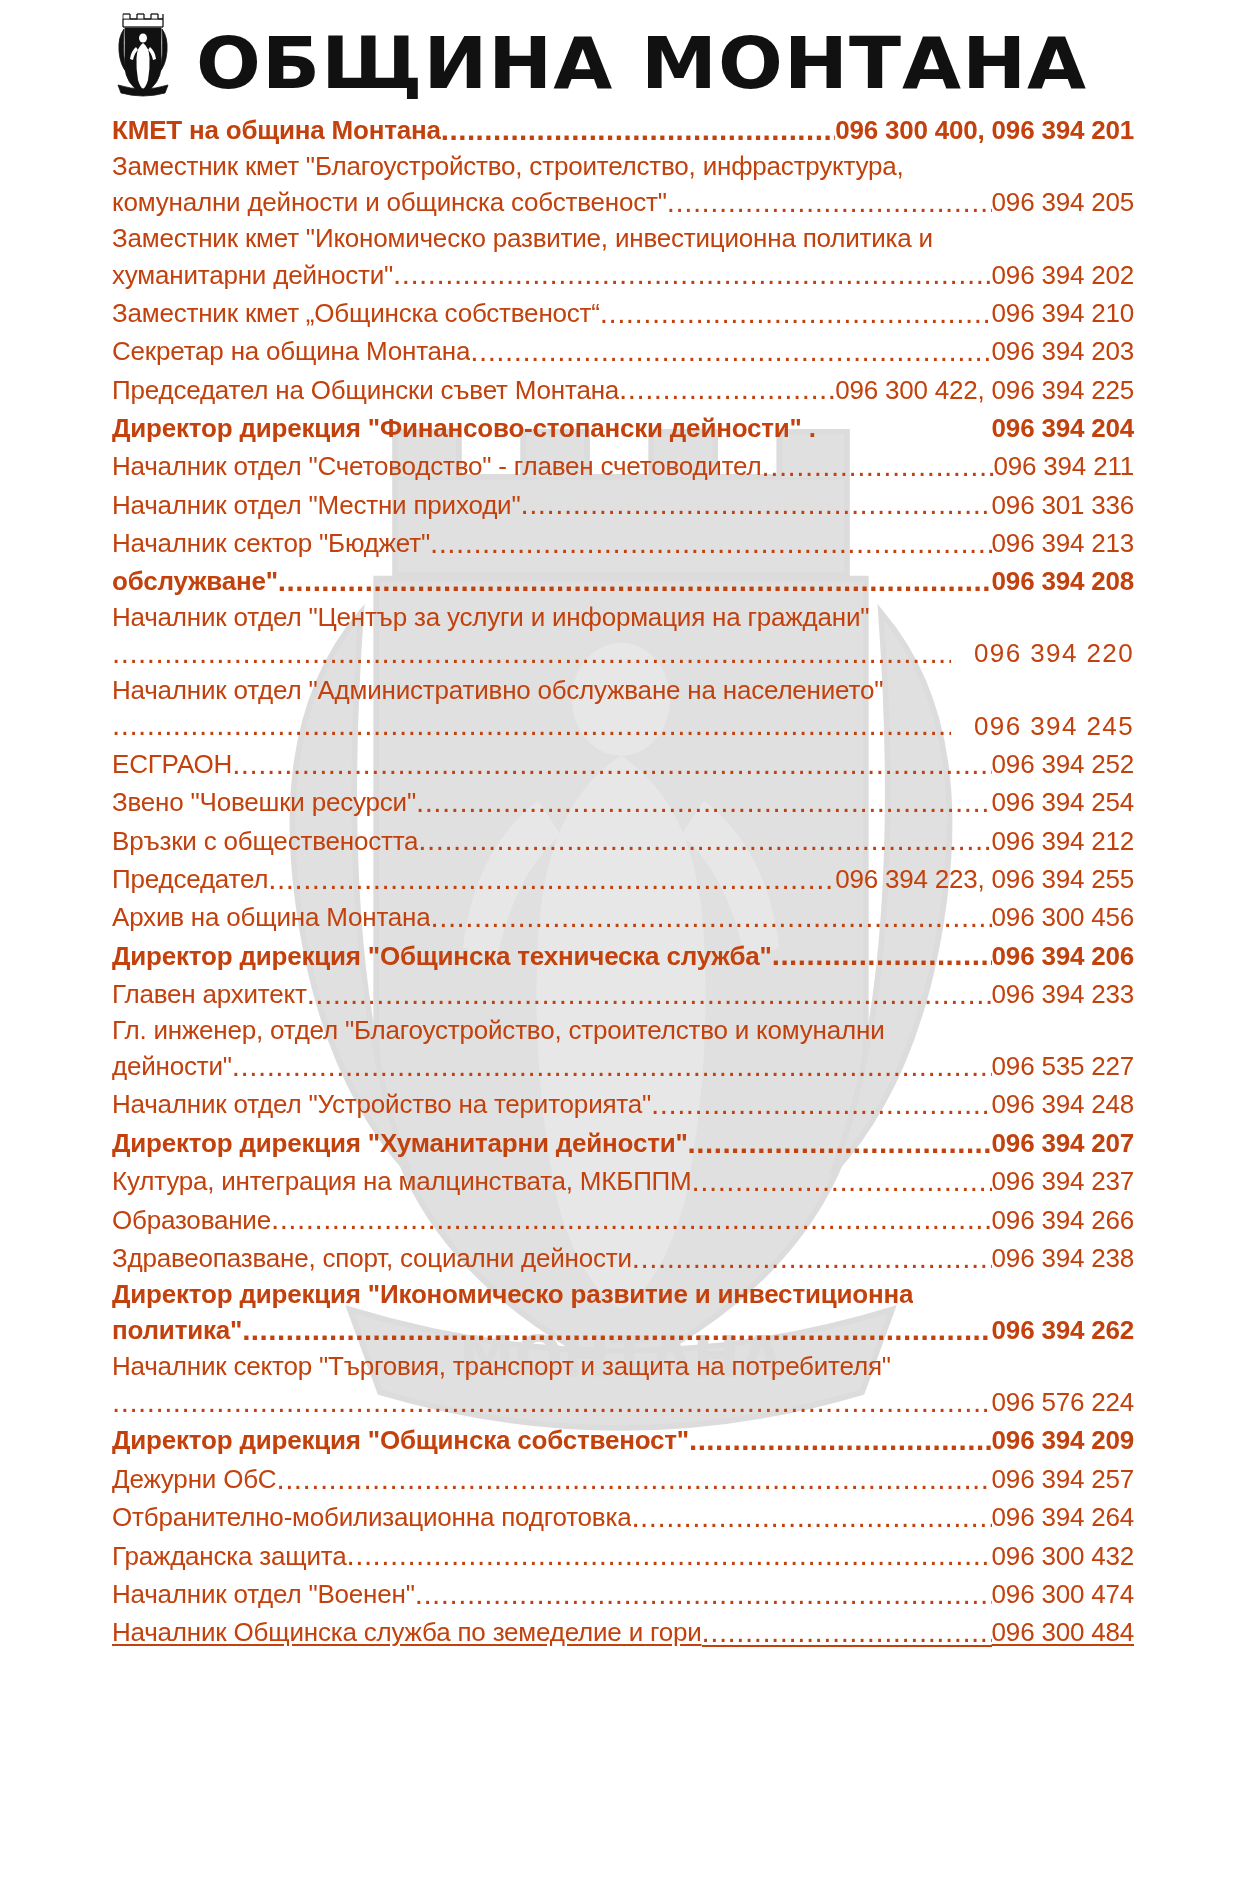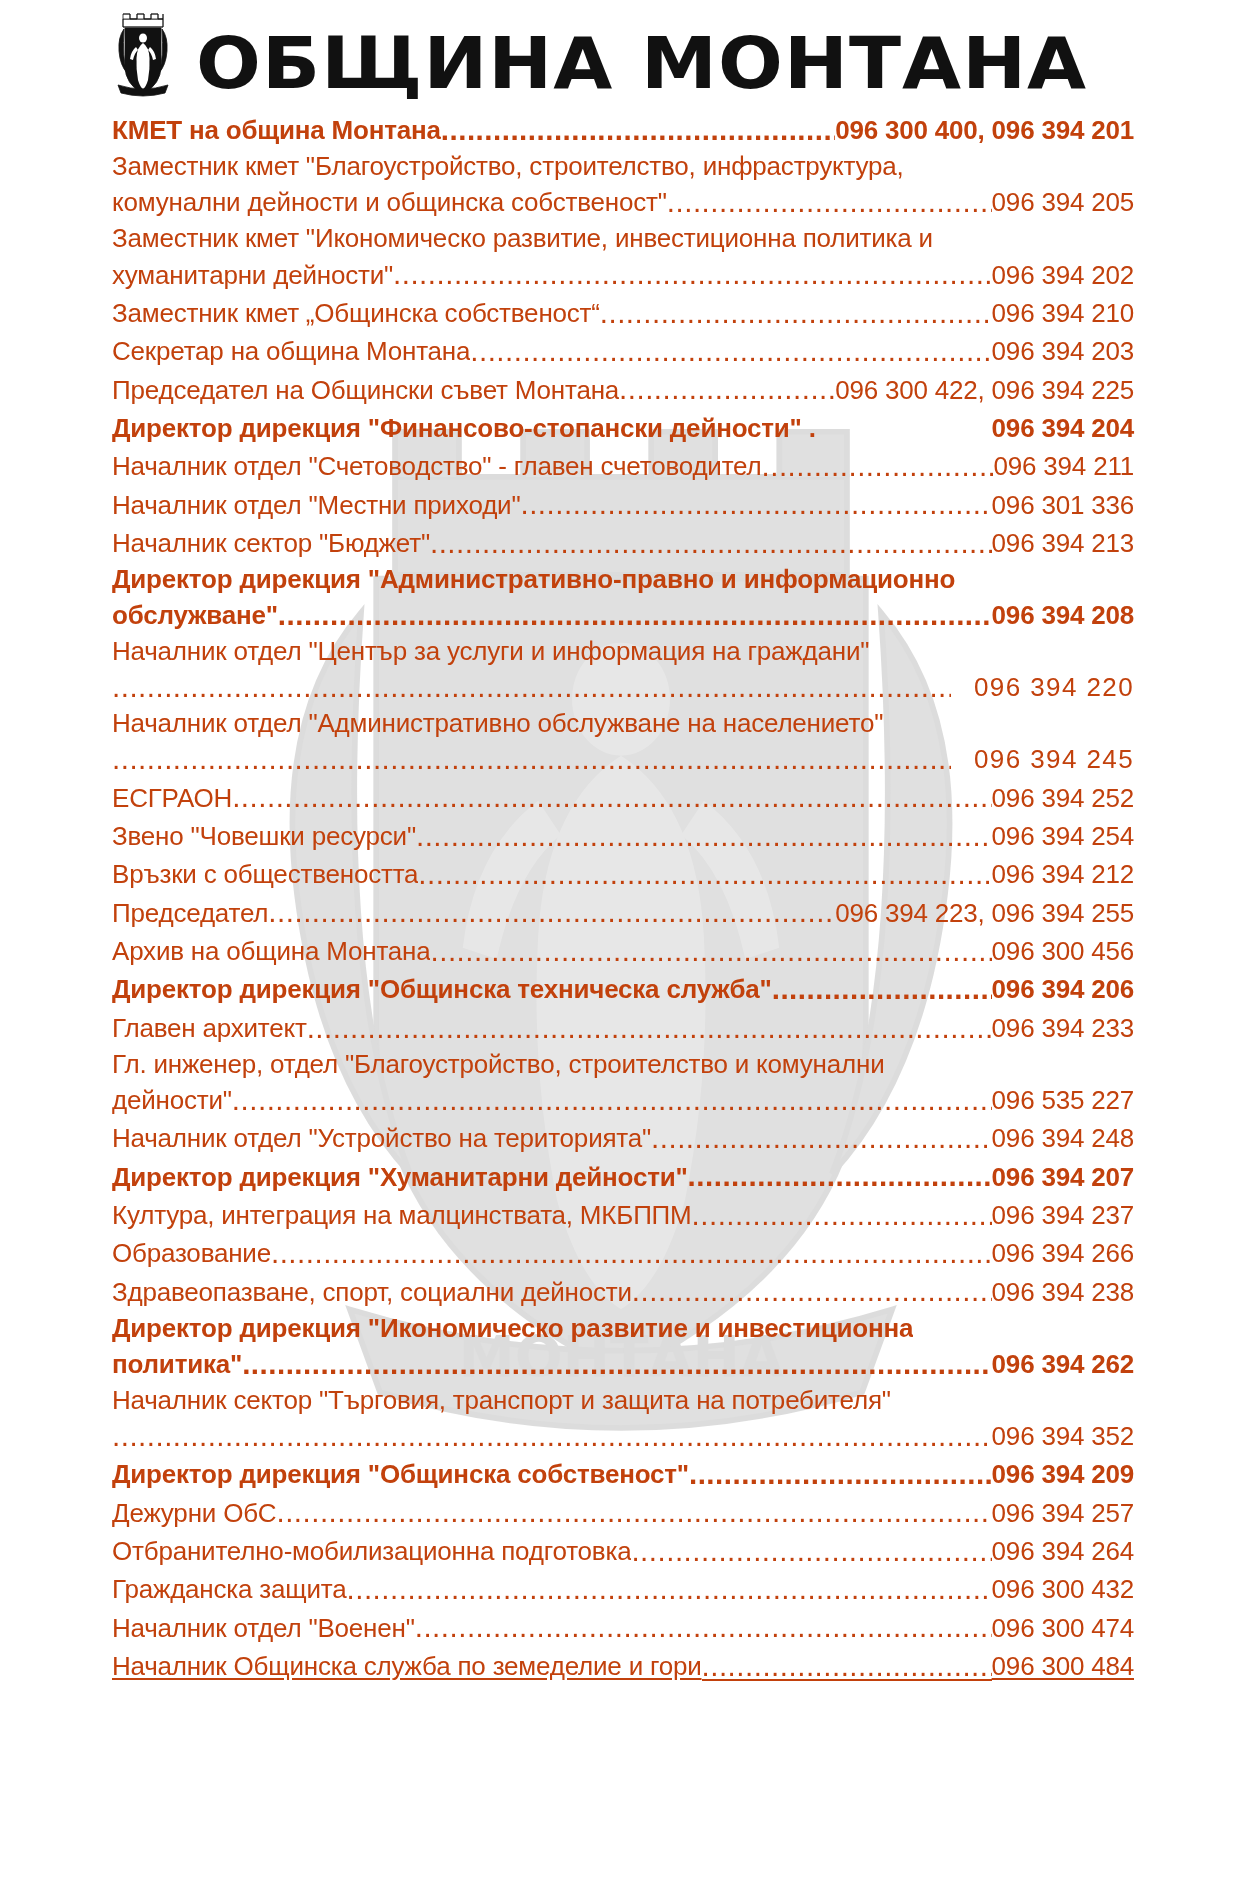--- a/index.html
+++ b/index.html
@@ -224,23 +224,20 @@
       <div class="entry">
         <span class="label">Началник отдел "Местни приходи"</span>
         <span class="leader"></span>
         <span class="phone">096 301 336</span>
       </div>
       <div class="entry">
         <span class="label">Началник сектор "Бюджет"</span>
         <span class="leader"></span>
         <span class="phone">096 394 213</span>
       </div>
-      <div class="entry wrap-head bold">
-        <span class="label">Директор дирекция "Административно-правно и информационно</span>
-      </div>
       <div class="entry bold">
         <span class="label">обслужване"</span>
         <span class="leader"></span>
         <span class="phone">096 394 208</span>
       </div>
       <div class="entry wrap-head">
         <span class="label">Началник отдел "Център за услуги и информация на граждани"</span>
       </div>
       <div class="entry">
         <span class="label"></span>
@@ -330,21 +327,21 @@
         <span class="label">политика"</span>
         <span class="leader"></span>
         <span class="phone">096 394 262</span>
       </div>
       <div class="entry wrap-head">
         <span class="label">Началник сектор "Търговия, транспорт и защита на потребителя"</span>
       </div>
       <div class="entry">
         <span class="label"></span>
         <span class="leader"></span>
-        <span class="phone">096 394 352</span>
+        <span class="phone">096 576 224</span>
       </div>
       <div class="entry bold">
         <span class="label">Директор дирекция "Общинска собственост"</span>
         <span class="leader"></span>
         <span class="phone">096 394 209</span>
       </div>
       <div class="entry">
         <span class="label">Дежурни ОбС</span>
         <span class="leader"></span>
         <span class="phone">096 394 257</span>

